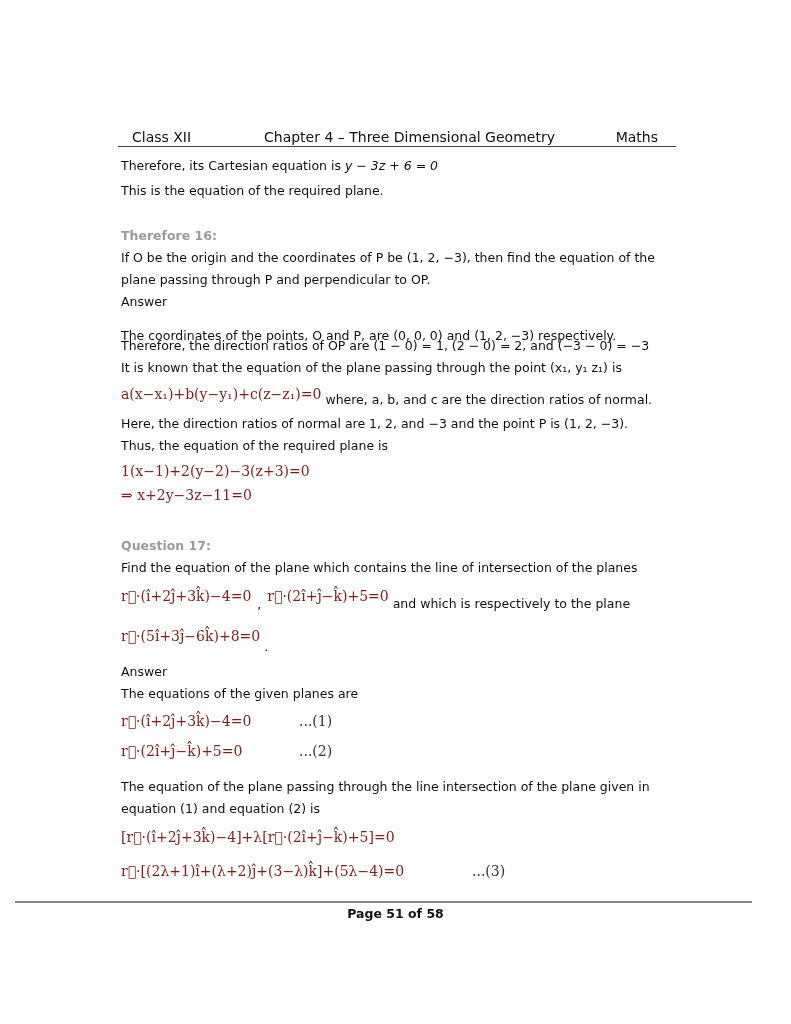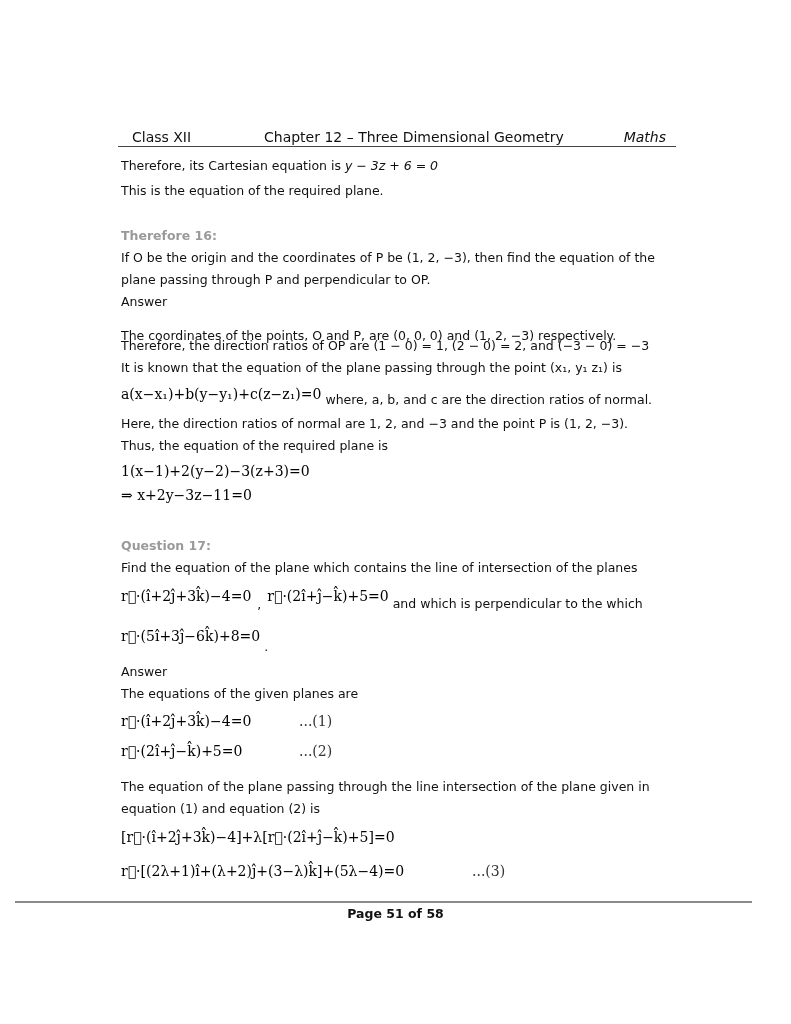--- a/index.html
+++ b/index.html
@@ -3,35 +3,35 @@
 <meta charset="utf-8">
 <style>
   html, body { margin:0; padding:0; background:#ffffff; }
   body { width:791px; height:1024px; position:relative; overflow:hidden;
          font-family:"DejaVu Sans", "Liberation Sans", sans-serif; color:#111; }
   .hdr { position:absolute; top:129px; left:118px; width:558px; height:17px;
          font-size:14px; border-bottom:1.5px solid #444; }
   .hdr span { position:absolute; top:0; }
   .hdr .l { left:14px; }
   .hdr .c { left:146px; }
-  .hdr .r { right:10px;font-style:italic; }
+  .hdr .r { right:18px; }
   .content { position:absolute; left:121px; top:0; width:560px; }
   .ln { position:absolute; left:0; font-size:12.5px; white-space:nowrap; line-height:16px; }
   .qh { color:#9a9a9a; font-weight:bold; }
-  .math { font-family:"DejaVu Serif", "Liberation Serif", serif; font-size:14px; color:#000000; }
+  .math { font-family:"DejaVu Serif", "Liberation Serif", serif; font-size:14px; color:#7f1d1d; }
   .tag { position:absolute; font-family:"DejaVu Serif", "Liberation Serif", serif; font-size:14px; color:#333; }
   .footline { position:absolute; left:15px; top:901px; width:737px; height:0; border-top:2px solid #8a8a8a; }
   .footer { position:absolute; top:906px; left:0; width:791px; text-align:center; font-size:12.5px; font-weight:bold; }
 </style>
 </head>
 <body>
 
 <div class="hdr">
   <span class="l">Class XII</span>
-  <span class="c">Chapter 12 – Three Dimensional Geometry</span>
+  <span class="c">Chapter 4 – Three Dimensional Geometry</span>
   <span class="r">Maths</span>
 </div>
 
 <div class="content">
   <div class="ln" style="top:158px">
     <span>Therefore, its Cartesian equation is </span><i>y − 3z + 6 = 0</i>
   </div>
   <div class="ln" style="top:183px">This is the equation of the required plane.</div>
 
   <div class="ln qh" style="top:228px">Therefore 16:</div>
@@ -49,21 +49,21 @@
   <div class="ln" style="top:438px">Thus, the equation of the required plane is</div>
   <div class="ln math" style="top:463px">1(x−1)+2(y−2)−3(z+3)=0</div>
   <div class="ln math" style="top:487px">⇒ x+2y−3z−11=0</div>
 
   <div class="ln qh" style="top:538px">Question 17:</div>
   <div class="ln" style="top:560px">Find the equation of the plane which contains the line of intersection of the planes</div>
   <div class="ln" style="top:588px">
     <span class="math">r⃗·(î+2ĵ+3k̂)−4=0</span>
     <span style="position:relative; top:8px; margin:0 2px">,</span>
     <span class="math">r⃗·(2î+ĵ−k̂)+5=0</span>
-    <span style="position:relative; top:7px">and which is perpendicular to the which</span>
+    <span style="position:relative; top:7px">and which is respectively to the plane</span>
   </div>
   <div class="ln" style="top:628px">
     <span class="math">r⃗·(5î+3ĵ−6k̂)+8=0</span>
     <span style="position:relative; top:10px">.</span>
   </div>
   <div class="ln" style="top:664px">Answer</div>
   <div class="ln" style="top:686px">The equations of the given planes are</div>
   <div class="ln math" style="top:713px">r⃗·(î+2ĵ+3k̂)−4=0</div>
   <div class="tag" style="top:713px; left:178px">...(1)</div>
   <div class="ln math" style="top:743px">r⃗·(2î+ĵ−k̂)+5=0</div>

